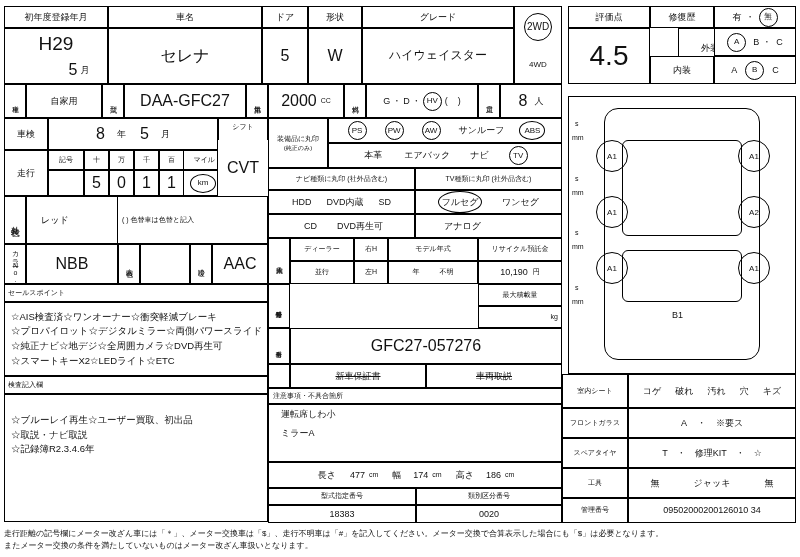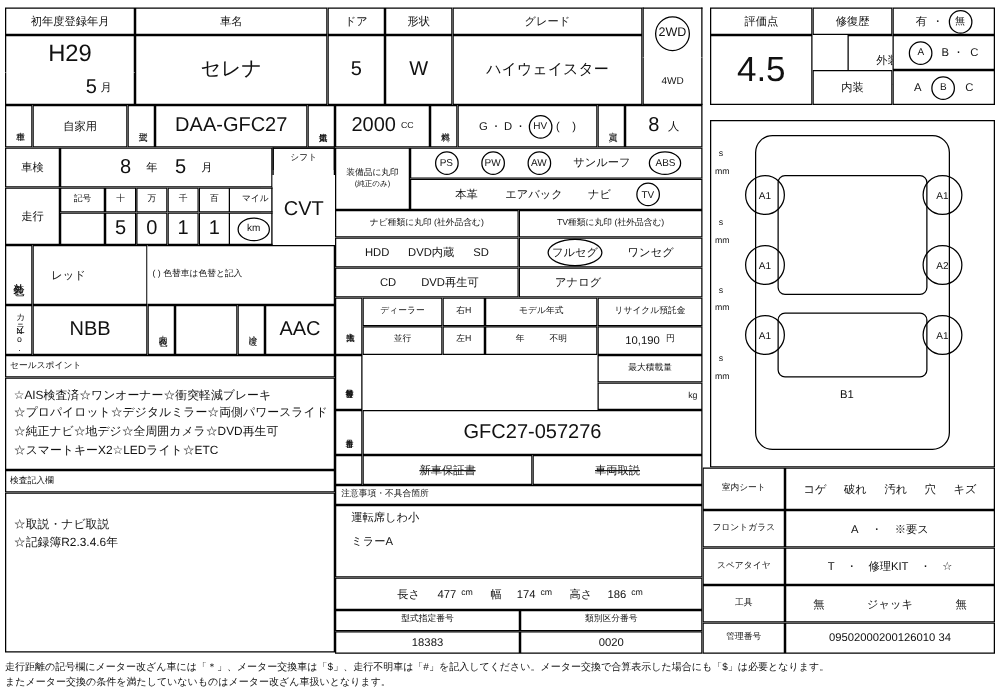--- a/index.html
+++ b/index.html
@@ -235,20 +235,21 @@
   <div class="cell" style="left:290px;top:364px;width:136px;height:24px;">
     <span class="lbl" style="text-decoration:line-through;">新車保証書</span>
   </div>
   <div class="cell" style="left:426px;top:364px;width:136px;height:24px;">
     <span class="lbl" style="text-decoration:line-through;">車両取説</span>
   </div>
   <div class="cell" style="left:268px;top:364px;width:22px;height:24px;"></div>
 
   <div class="cell xs left" style="left:4px;top:376px;width:264px;height:18px;">検査記入欄</div>
   <div class="cell pointlist" style="left:4px;top:394px;width:264px;height:128px;align-items:flex-start;justify-content:flex-start;padding-top:18px;">
+    <span>☆ブルーレイ再生☆ユーザー買取、初出品</span>
     <span>☆取説・ナビ取説</span>
     <span>☆記録簿R2.3.4.6年</span>
   </div>
 
   <div class="cell xs" style="left:268px;top:388px;width:294px;height:16px;justify-content:flex-start;padding-left:4px;color:#111;">注意事項・不具合箇所</div>
   <div class="cell" style="left:268px;top:404px;width:294px;height:58px;flex-direction:column;align-items:flex-start;justify-content:flex-start;padding:4px 0 0 12px;">
     <span class="lbl" style="margin-bottom:9px;">運転席しわ小</span>
     <span class="lbl">ミラーA</span>
   </div>
 

